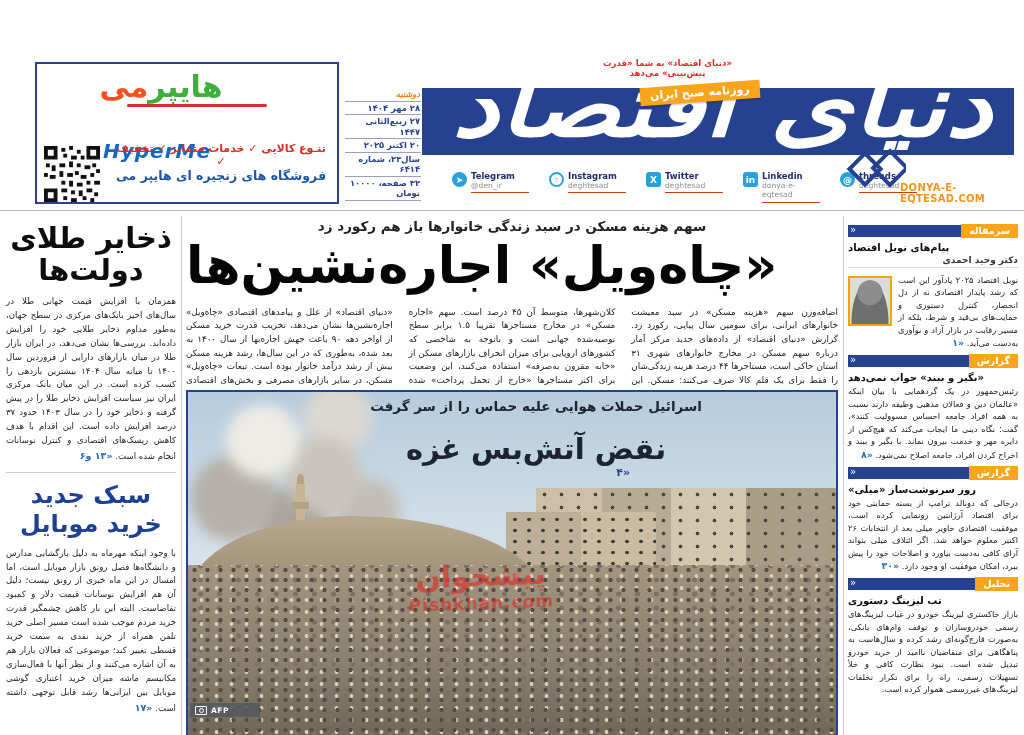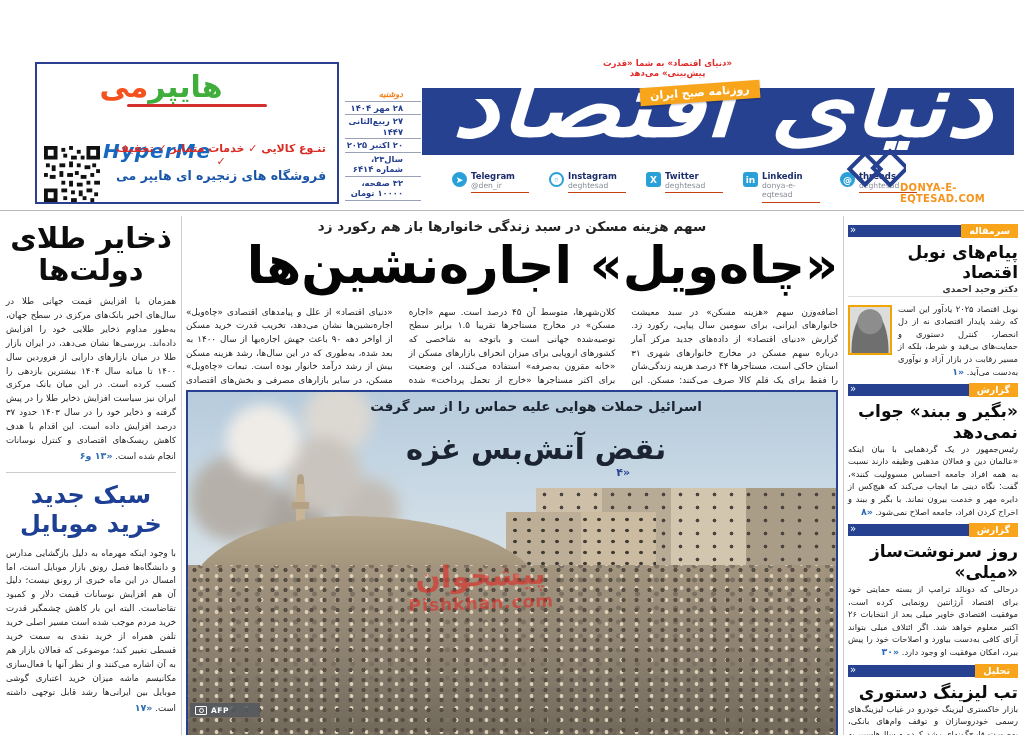--- a/index.html
+++ b/index.html
@@ -12,21 +12,21 @@
   .ad-brand{position:absolute;top:8px;right:60px;left:8px;text-align:center;font-weight:bold;font-size:30px;line-height:1;}
   .ad-brand .g{color:#3fae3b;} .ad-brand .o{color:#f4511e;}
   .ad-latin{position:absolute;top:42px;right:60px;left:0;text-align:center;color:#1667c0;
             font-style:italic;font-weight:bold;font-size:20px;letter-spacing:1px;}
   .ad-rule{position:absolute;top:40px;left:90px;width:140px;height:3px;background:#d32f2f;border-radius:2px;}
   .ad-feats{position:absolute;top:78px;left:74px;right:6px;text-align:center;color:#d92b23;font-weight:bold;font-size:11px;}
   .ad-sub{position:absolute;top:104px;left:74px;right:6px;text-align:center;color:#1a56a8;font-weight:bold;font-size:12.5px;}
   #qr{left:44px;top:146px;width:56px;height:56px;}
   #date-block{left:345px;top:88px;width:76px;}
   .date-line{font-size:8.4px;font-weight:bold;color:#26418f;text-align:right;
-             border-bottom:1px solid #9aa0b5;padding:1px 18px 1px 0;line-height:1.25;}
+             border-bottom:1px solid #9aa0b5;padding:1px 1px 1px 0;line-height:1.25;}
   .date-line.first{color:#f0821e;font-style:italic;}
   #mast-bar{left:422px;top:88px;width:592px;height:67px;background:#26418f;}
   #logo-svg{left:428px;top:18px;width:588px;height:168px;pointer-events:none;}
   #badge{left:640px;top:84px;background:#f8a51b;color:#fff;font-weight:bold;font-size:11px;
          padding:2px 10px 3px;transform:rotate(-4deg);box-shadow:0 1px 2px rgba(0,0,0,.25);}
   #tagline{left:585px;top:58px;width:165px;text-align:center;color:#e02b28;font-weight:bold;font-size:8.6px;}
   #social{left:452px;top:172px;width:430px;display:flex;gap:20px;direction:ltr;align-items:flex-start;}
   .soc{display:flex;gap:4px;align-items:flex-start;}
   .soc-ic{width:15px;height:15px;flex:0 0 15px;border-radius:50%;background:#2aa0d8;color:#fff;
           font-size:9px;font-weight:bold;display:flex;align-items:center;justify-content:center;font-family:"DejaVu Sans",sans-serif;}
@@ -44,21 +44,21 @@
   #leftcol{left:6px;top:220px;width:170px;}
   .lc-kicker{color:#5a5a5a;font-weight:bold;font-size:10px;text-align:center;margin-bottom:2px;}
   .lc-title1{color:#0d0d0d;font-weight:bold;font-size:29px;line-height:1.12;text-align:center;margin:2px 0 8px;}
   .lc-title2{color:#1d3f94;font-weight:bold;font-size:24px;line-height:1.2;text-align:center;margin:6px 0 8px;}
   .lc-body{font-size:8.6px;line-height:1.62;color:#222;text-align:justify;}
   .ref{color:#2e6db4;font-weight:bold;font-size:9.5px;white-space:nowrap;}
   .lc-div{height:1px;background:#ccc;margin:8px 0;}
   
   #center{left:186px;top:218px;width:652px;}
   #lead-kicker{text-align:center;font-size:13.5px;font-weight:bold;color:#222;}
-  #lead-headline{text-align:right;font-size:51px;font-weight:bold;color:#050505;line-height:1.25;margin-top:0px;}
+  #lead-headline{text-align:left;font-size:51px;font-weight:bold;color:#050505;line-height:1.25;margin-top:0px;}
   #lead-cols{display:flex;gap:16px;margin-top:8px;}
   .lead-col{flex:1;font-size:8.8px;line-height:1.55;color:#222;text-align:justify;}
   
   #photo{left:186px;top:390px;width:648px;height:345px;border:2px solid #26418f;overflow:hidden;background:#c2d3e0;}
   .sky{position:absolute;left:0;top:0;right:0;height:52%;background:linear-gradient(180deg,#b6cbdc 0%,#cfdde7 70%,#d9e2e8 100%);}
   .smoke{position:absolute;left:-30px;top:-20px;width:300px;height:230px;filter:blur(7px);
     background:
       radial-gradient(circle at 35% 30%,#efece7 0 14%,transparent 15%),
       radial-gradient(circle at 55% 45%,#c9c4bd 0 18%,transparent 19%),
       radial-gradient(circle at 25% 55%,#b5b0a9 0 16%,transparent 17%),
@@ -95,21 +95,21 @@
           display:flex;align-items:center;gap:4px;padding:0 5px;direction:ltr;}
   .cam{width:10px;height:7px;border:1px solid #fff;border-radius:1px;position:relative;}
   .cam:after{content:"";position:absolute;left:3px;top:1px;width:3px;height:3px;border:1px solid #fff;border-radius:50%;}
   #credit span{color:#fff;font-size:7.5px;font-weight:bold;letter-spacing:.5px;}
   
   #sidebar{left:848px;top:220px;width:170px;}
   .sec-head{display:flex;align-items:center;height:14px;margin-top:4px;}
   .sec-label{background:#f8a51b;color:#fff;font-weight:bold;font-size:9.5px;padding:1px 8px 2px;}
   .sec-bar{flex:1;background:#26418f;height:12px;display:flex;align-items:center;justify-content:flex-end;}
   .sec-bar i{color:#fff;font-style:normal;font-size:10px;line-height:0;padding:0 2px 2px;}
-  .sb-title{color:#0c0c0c;font-weight:bold;font-size:17px;text-align:right;margin:4px 0 1px;line-height:1.2;}
+  .sb-title{color:#0c0c0c;font-weight:bold;font-size:10px;text-align:left;margin:4px 0 1px;line-height:1.2;}
   .sb-author{color:#333;font-weight:bold;font-size:9px;text-align:right;border-bottom:1px solid #ddd;
              padding-bottom:2px;margin-bottom:6px;}
   .sb-body{font-size:8.3px;line-height:1.5;color:#222;text-align:justify;}
   .avatar{float:left;width:40px;height:46px;border:2px solid #f0a500;margin:2px 6px 2px 0;
           background:radial-gradient(circle at 50% 32%,#8d8d8d 0 12px,transparent 13px),
                      radial-gradient(ellipse at 50% 95%,#6f6f6f 0 18px,transparent 19px),#dcdcdc;}
 </style>
 </head>
 <body>
 

